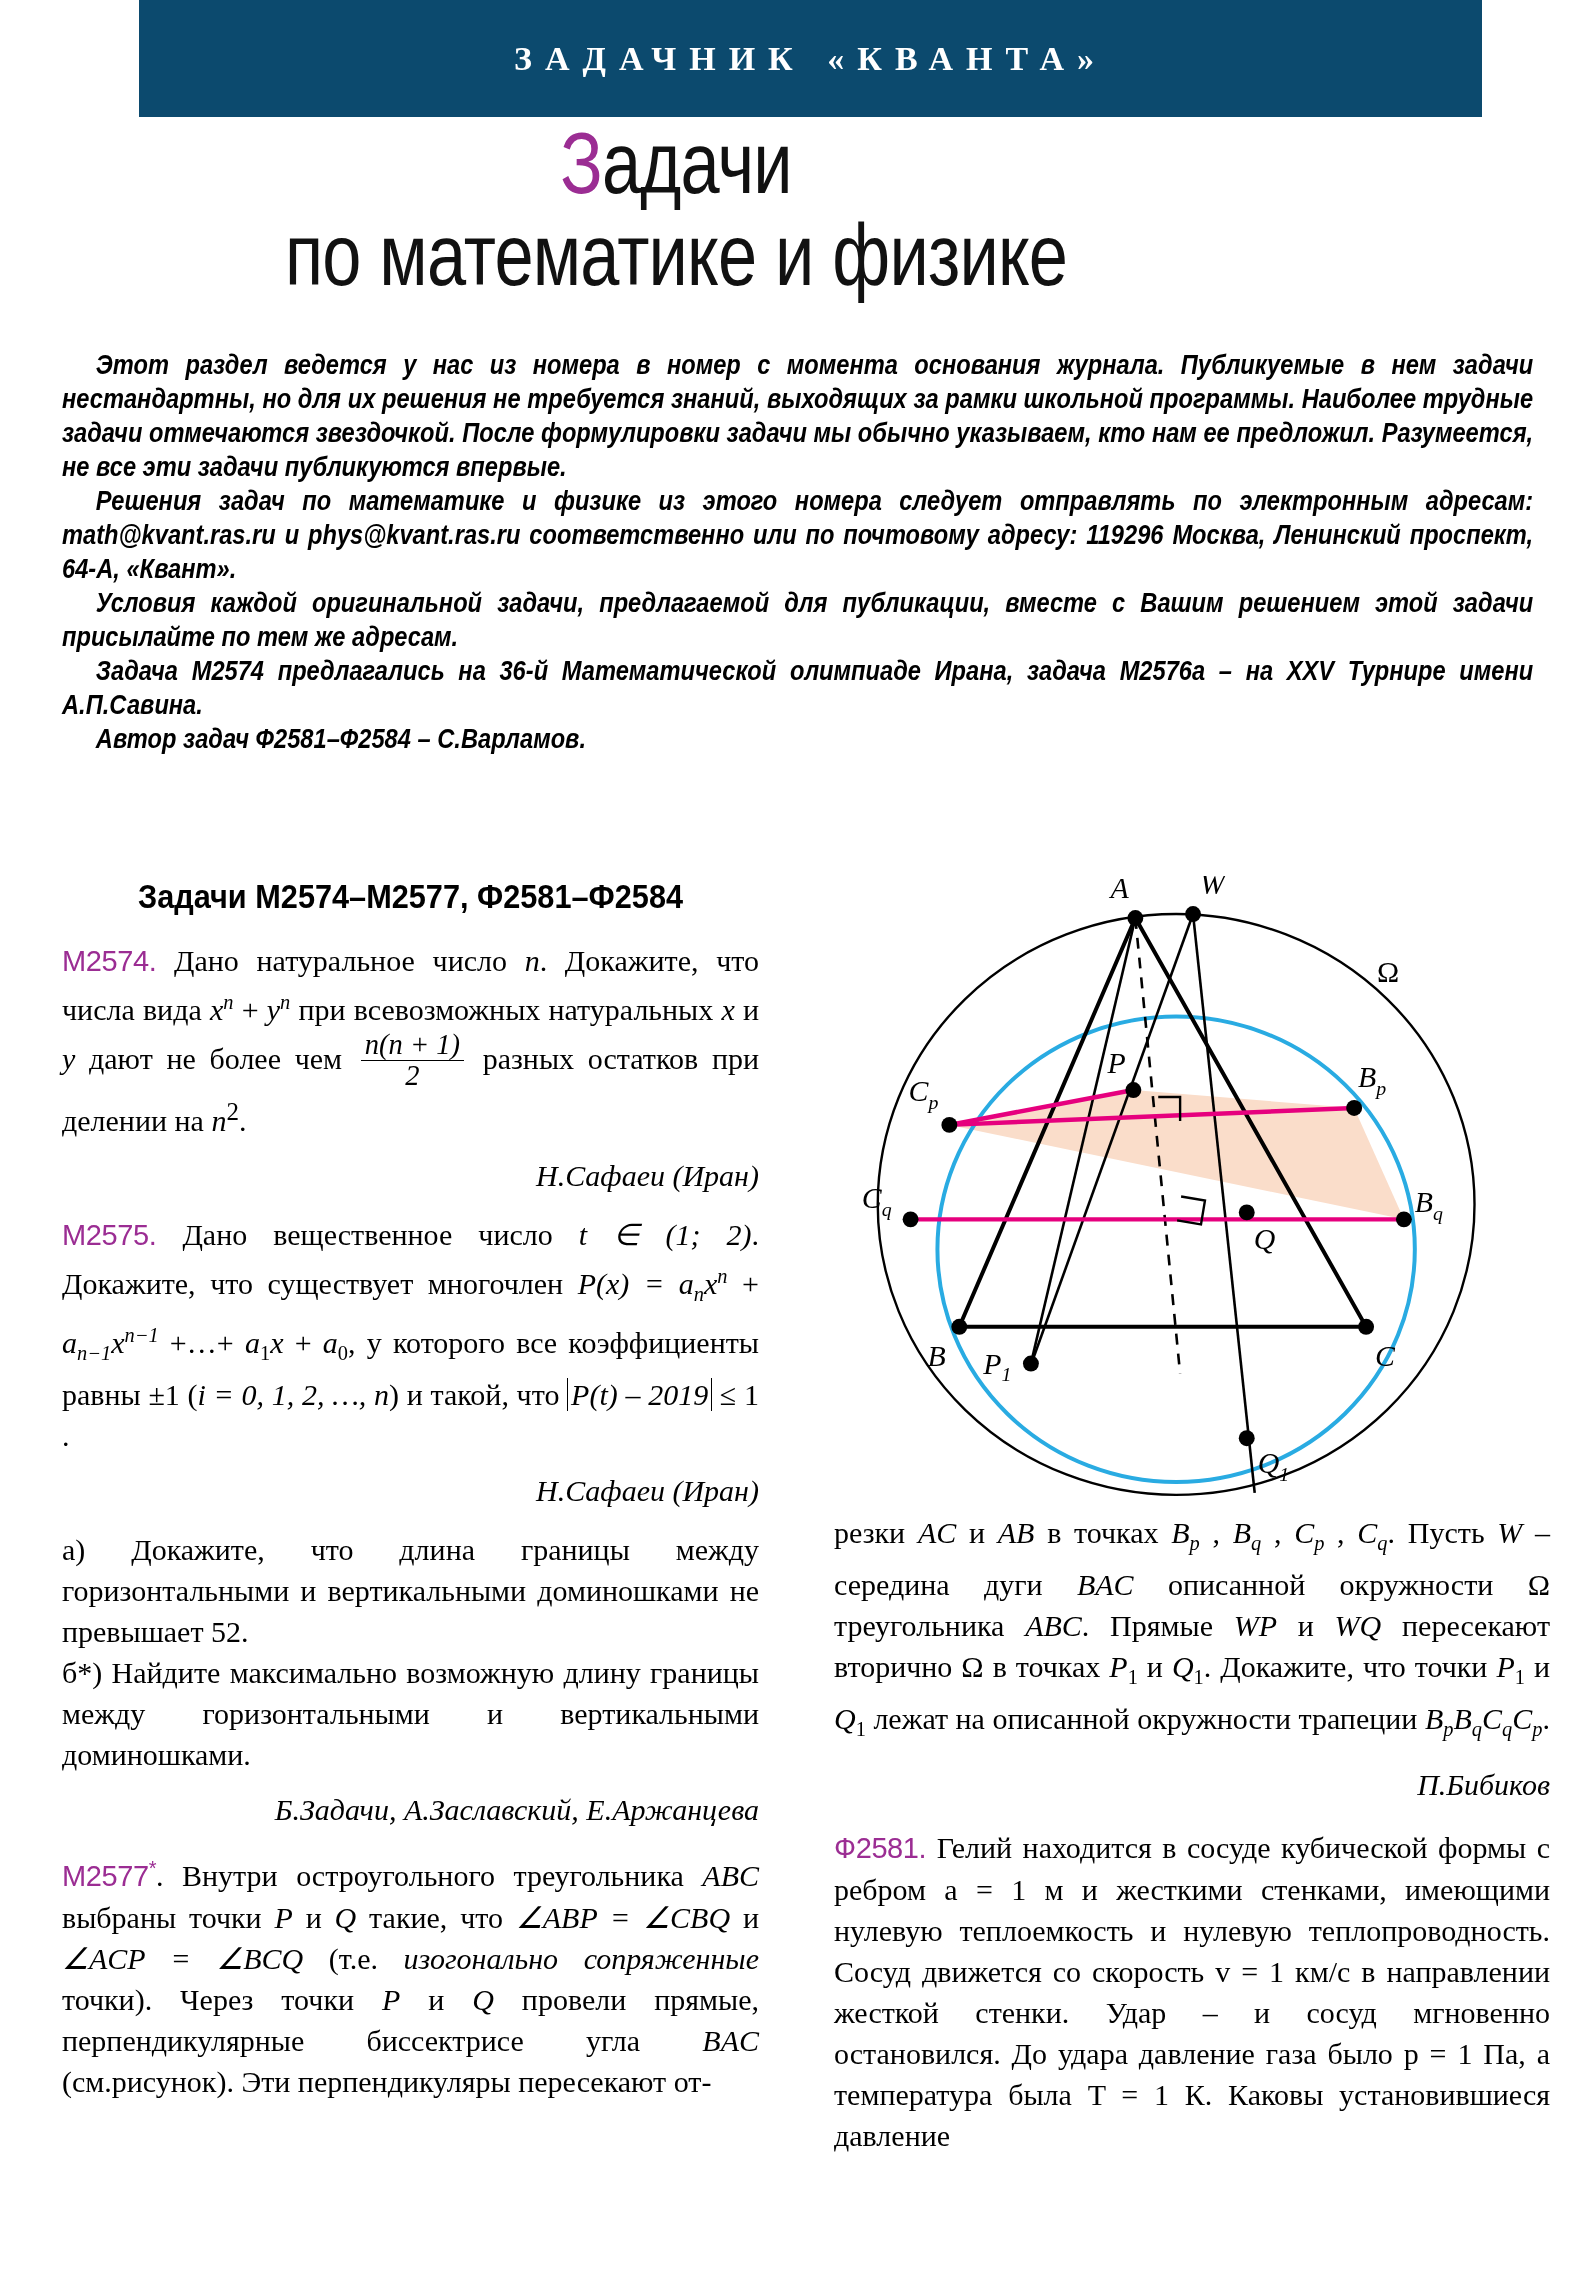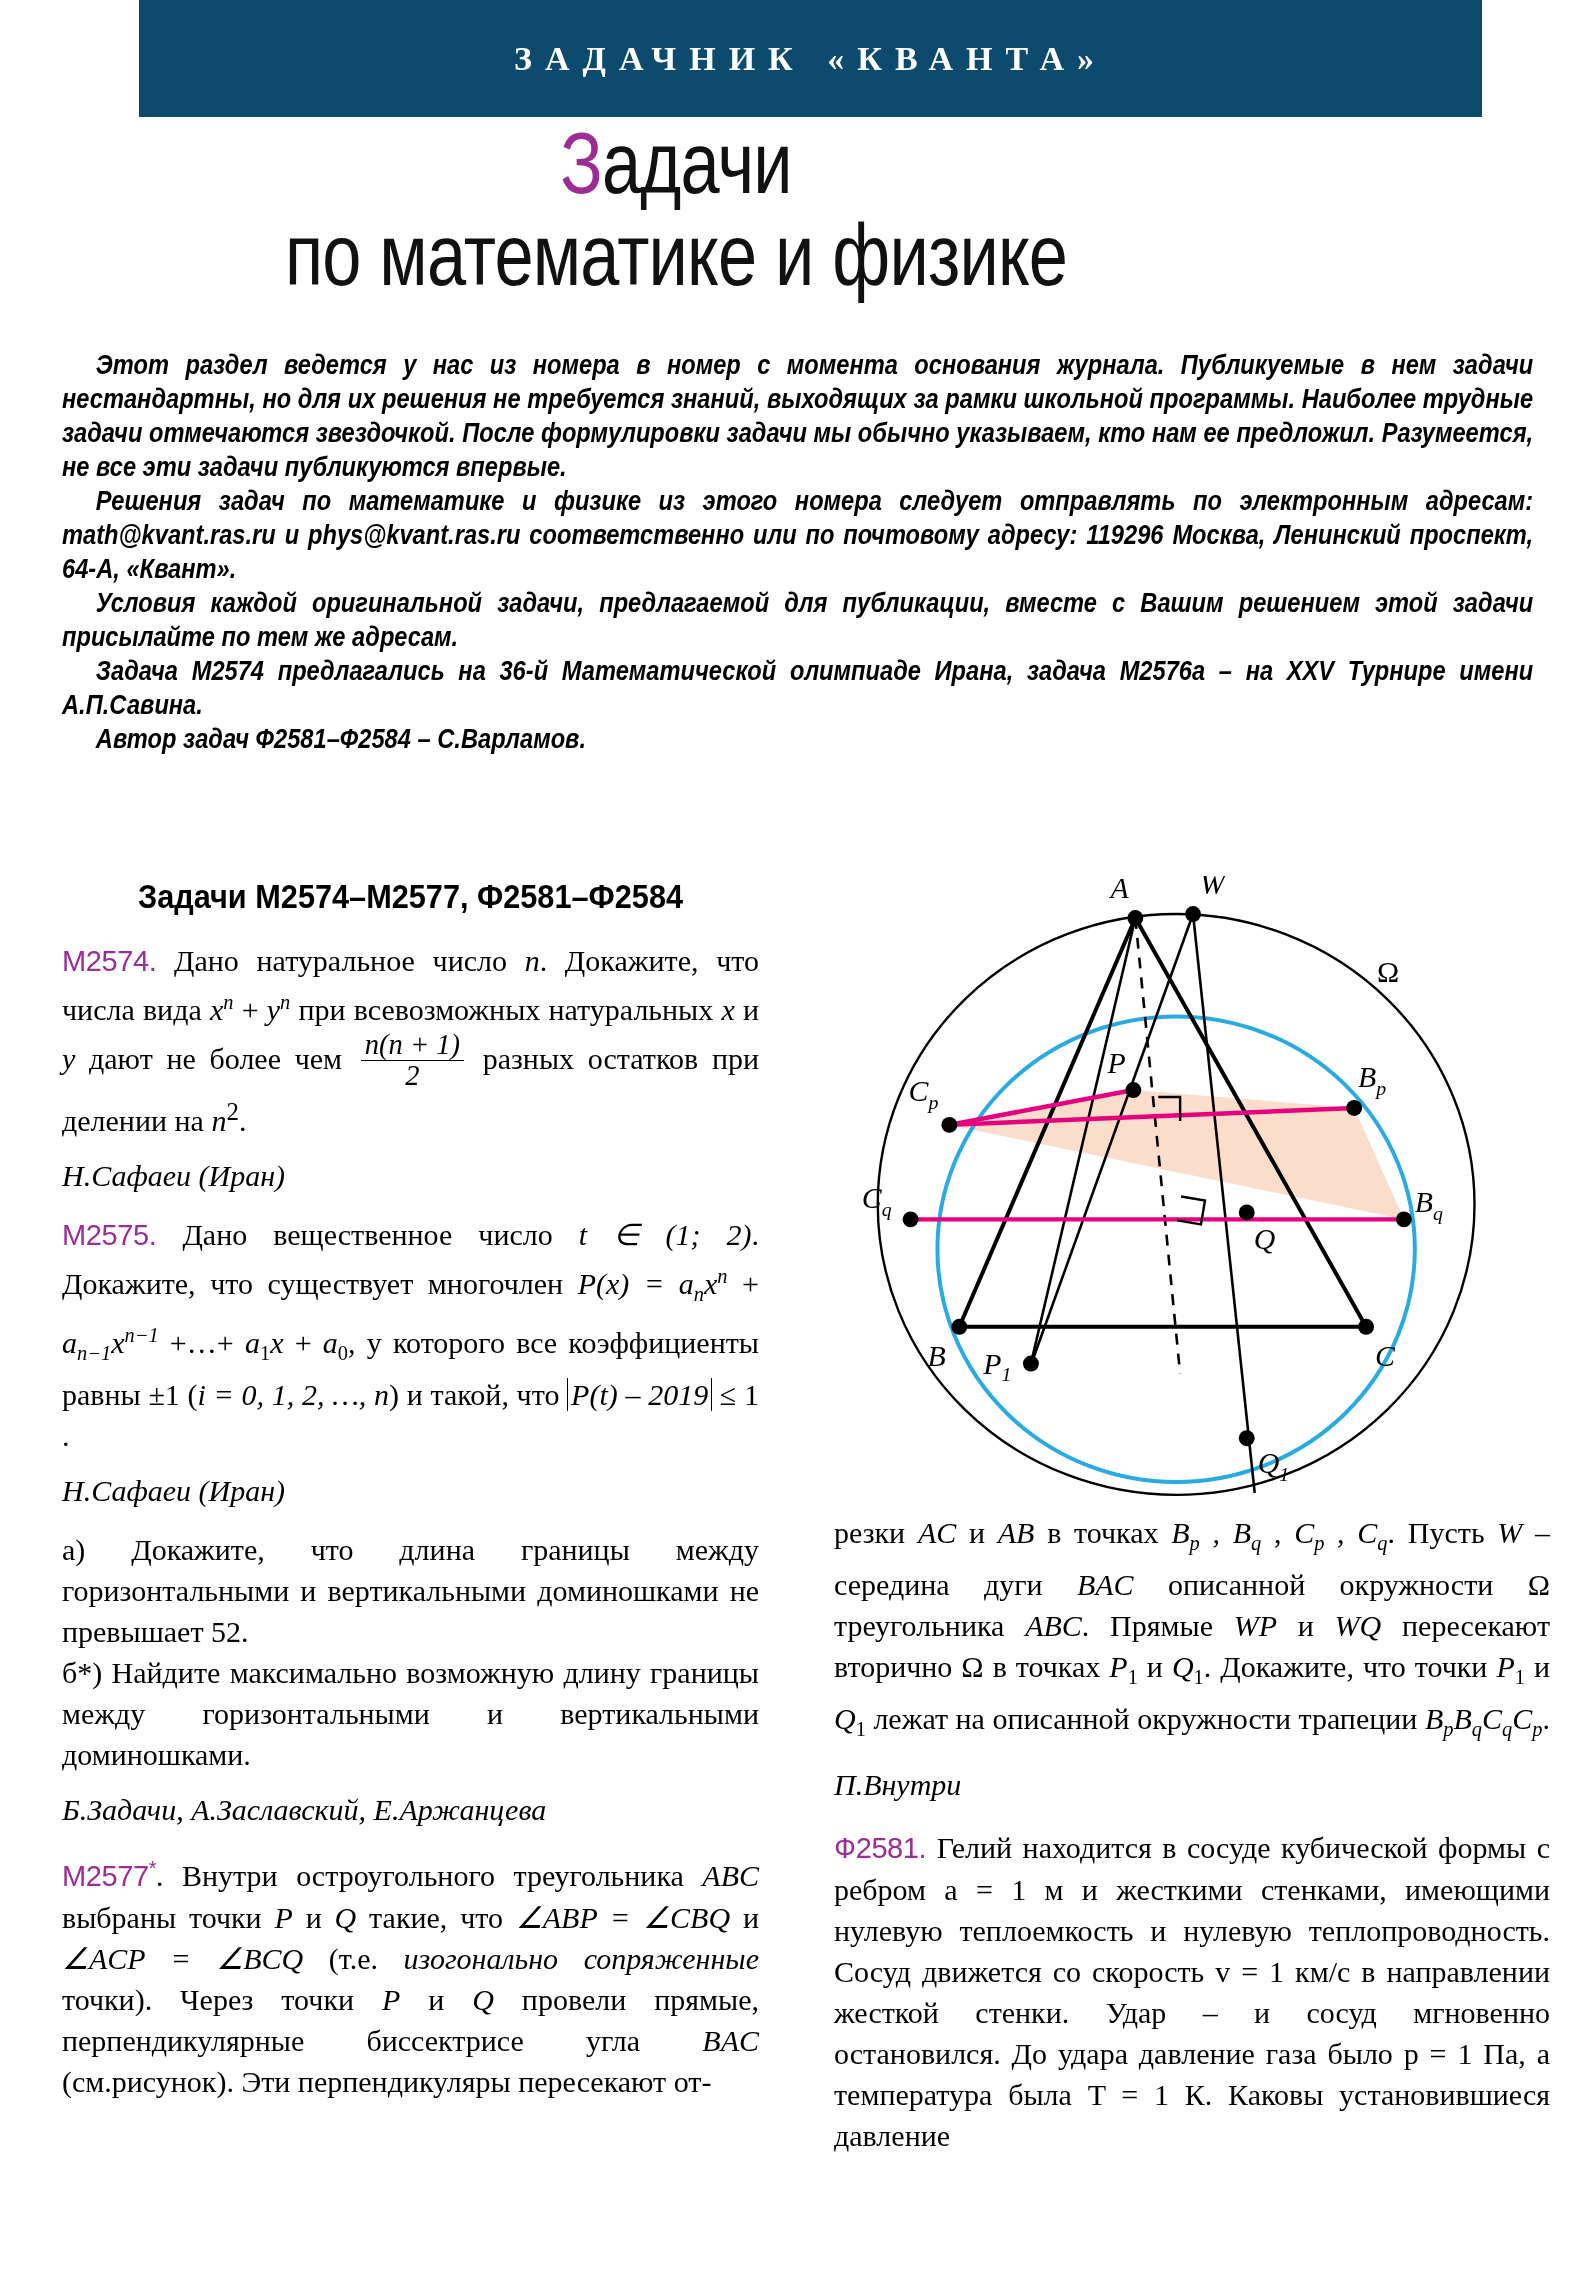--- a/index.html
+++ b/index.html
@@ -87,21 +87,21 @@
   .prob { margin:0 0 14px 0; }
   .pnum {
     font-family:"Liberation Sans", sans-serif;
     font-weight:400;
     color:#9B2D93;
     font-size:29px;
     letter-spacing:-0.4px;
   }
   .pnum sup { font-size:20px; }
   .author {
-    text-align:left; font-style:italic; margin:0 0 18px 0;
+    text-align:right; font-style:italic; margin:0 0 18px 0;
     font-family:"Liberation Serif", serif; font-size:30px;
   }
 
   
   .mi { font-style:italic; }
   sup.sm, sub.sm { font-size:0.68em; font-style:italic; }
   sub.sm2 { font-size:0.68em; font-style:normal; }
   .frac {
     display:inline-block; vertical-align:-0.55em; text-align:center;
     line-height:1.06; margin:0 5px; font-style:italic;
@@ -209,17 +209,17 @@
   <text class="lbl" x="96" y="492">B</text>
   <text class="lbl" x="546" y="492">C</text>
   <text class="lbl" x="152" y="500">P<tspan class="lbl-sub" dy="8">1</tspan></text>
   <text class="lbl" x="428" y="600">Q<tspan class="lbl-sub" dy="8">1</tspan></text>
 </svg>
 </div>
 
 <div class="col col-right">
 
   <p class="prob"><span>резки </span><span class="mi">AC</span><span> и </span><span class="mi">AB</span><span> в точках </span><span class="mi">B</span><sub class="sm">p</sub> , <span class="mi">B</span><sub class="sm">q</sub> , <span class="mi">C</span><sub class="sm">p</sub> , <span class="mi">C</span><sub class="sm">q</sub><span>. Пусть </span><span class="mi">W</span><span> – середина дуги </span><span class="mi">BAC</span><span> описанной окружности </span><span>Ω</span><span> треугольника </span><span class="mi">ABC</span><span>. Прямые </span><span class="mi">WP</span><span> и </span><span class="mi">WQ</span><span> пересекают вторично </span><span>Ω</span><span> в точках </span><span class="mi">P</span><sub class="sm2">1</sub><span> и </span><span class="mi">Q</span><sub class="sm2">1</sub><span>. Докажите, что точки </span><span class="mi">P</span><sub class="sm2">1</sub> и <span class="mi">Q</span><sub class="sm2">1</sub><span> лежат на описанной окружности трапеции </span><span class="mi">B</span><sub class="sm">p</sub><span class="mi">B</span><sub class="sm">q</sub><span class="mi">C</span><sub class="sm">q</sub><span class="mi">C</span><sub class="sm">p</sub><span>.</span></p>
-  <p class="author">П.Внутри</p>
+  <p class="author">П.Бибиков</p>
 
   <p class="prob" style="margin-top:22px"><span class="pnum" style="color: rgb(155, 45, 147);">Ф2581.</span> <span>Гелий находится в сосуде кубической формы с ребром a = 1 м и жесткими стенками, имеющими нулевую теплоемкость и нулевую теплопроводность. Сосуд движется со скорость v = 1 км/с в направлении жесткой стенки. Удар – и сосуд мгновенно остановился. До удара давление газа было p = 1 Па, а температура была T = 1 К. Каковы установившиеся давление</span></p>
 </div>
 
 
 </body></html>

